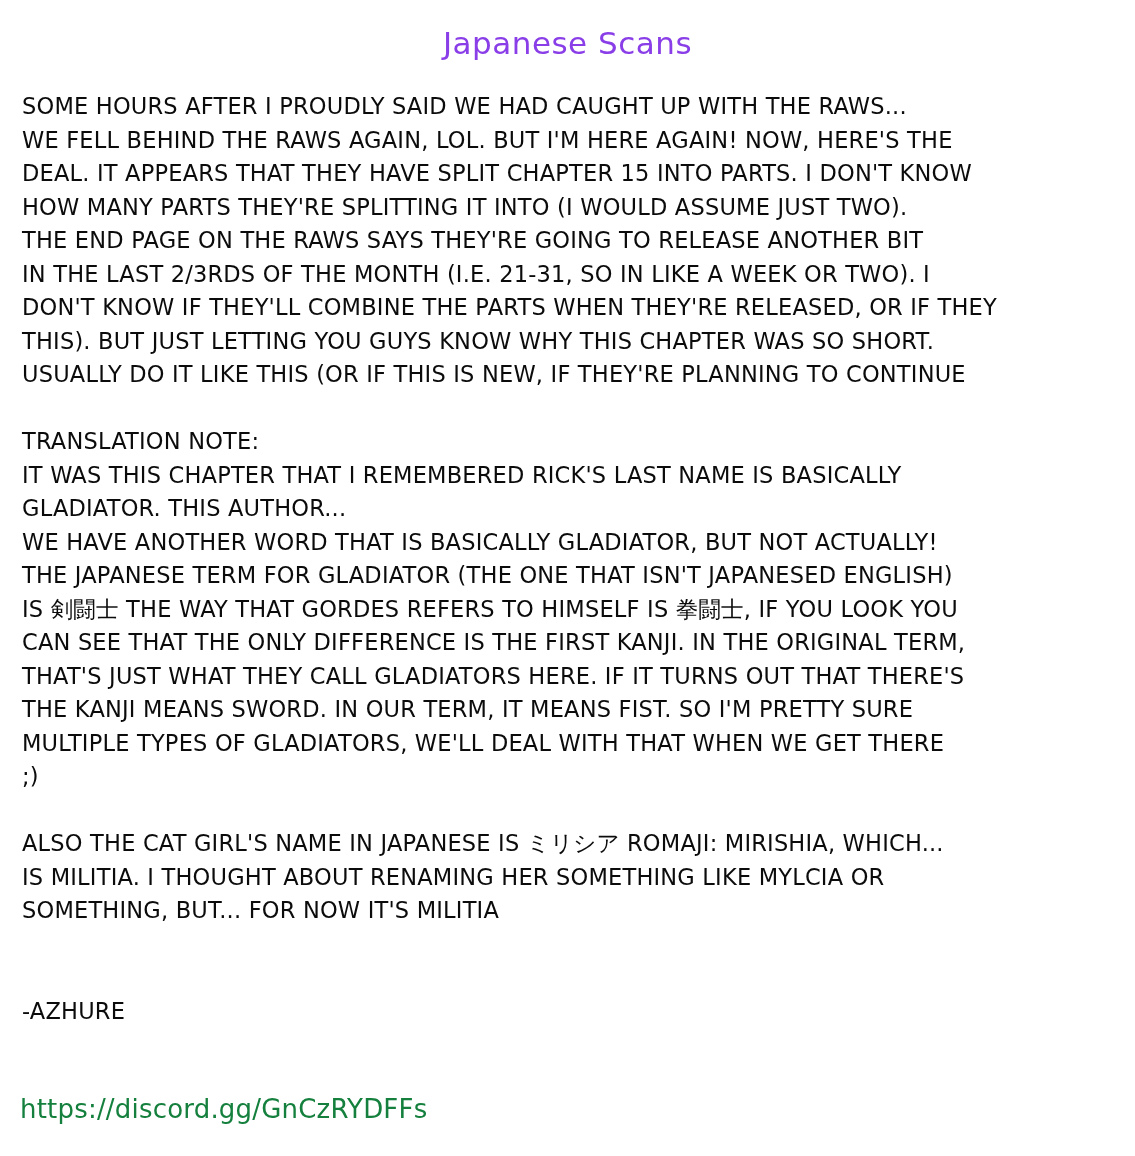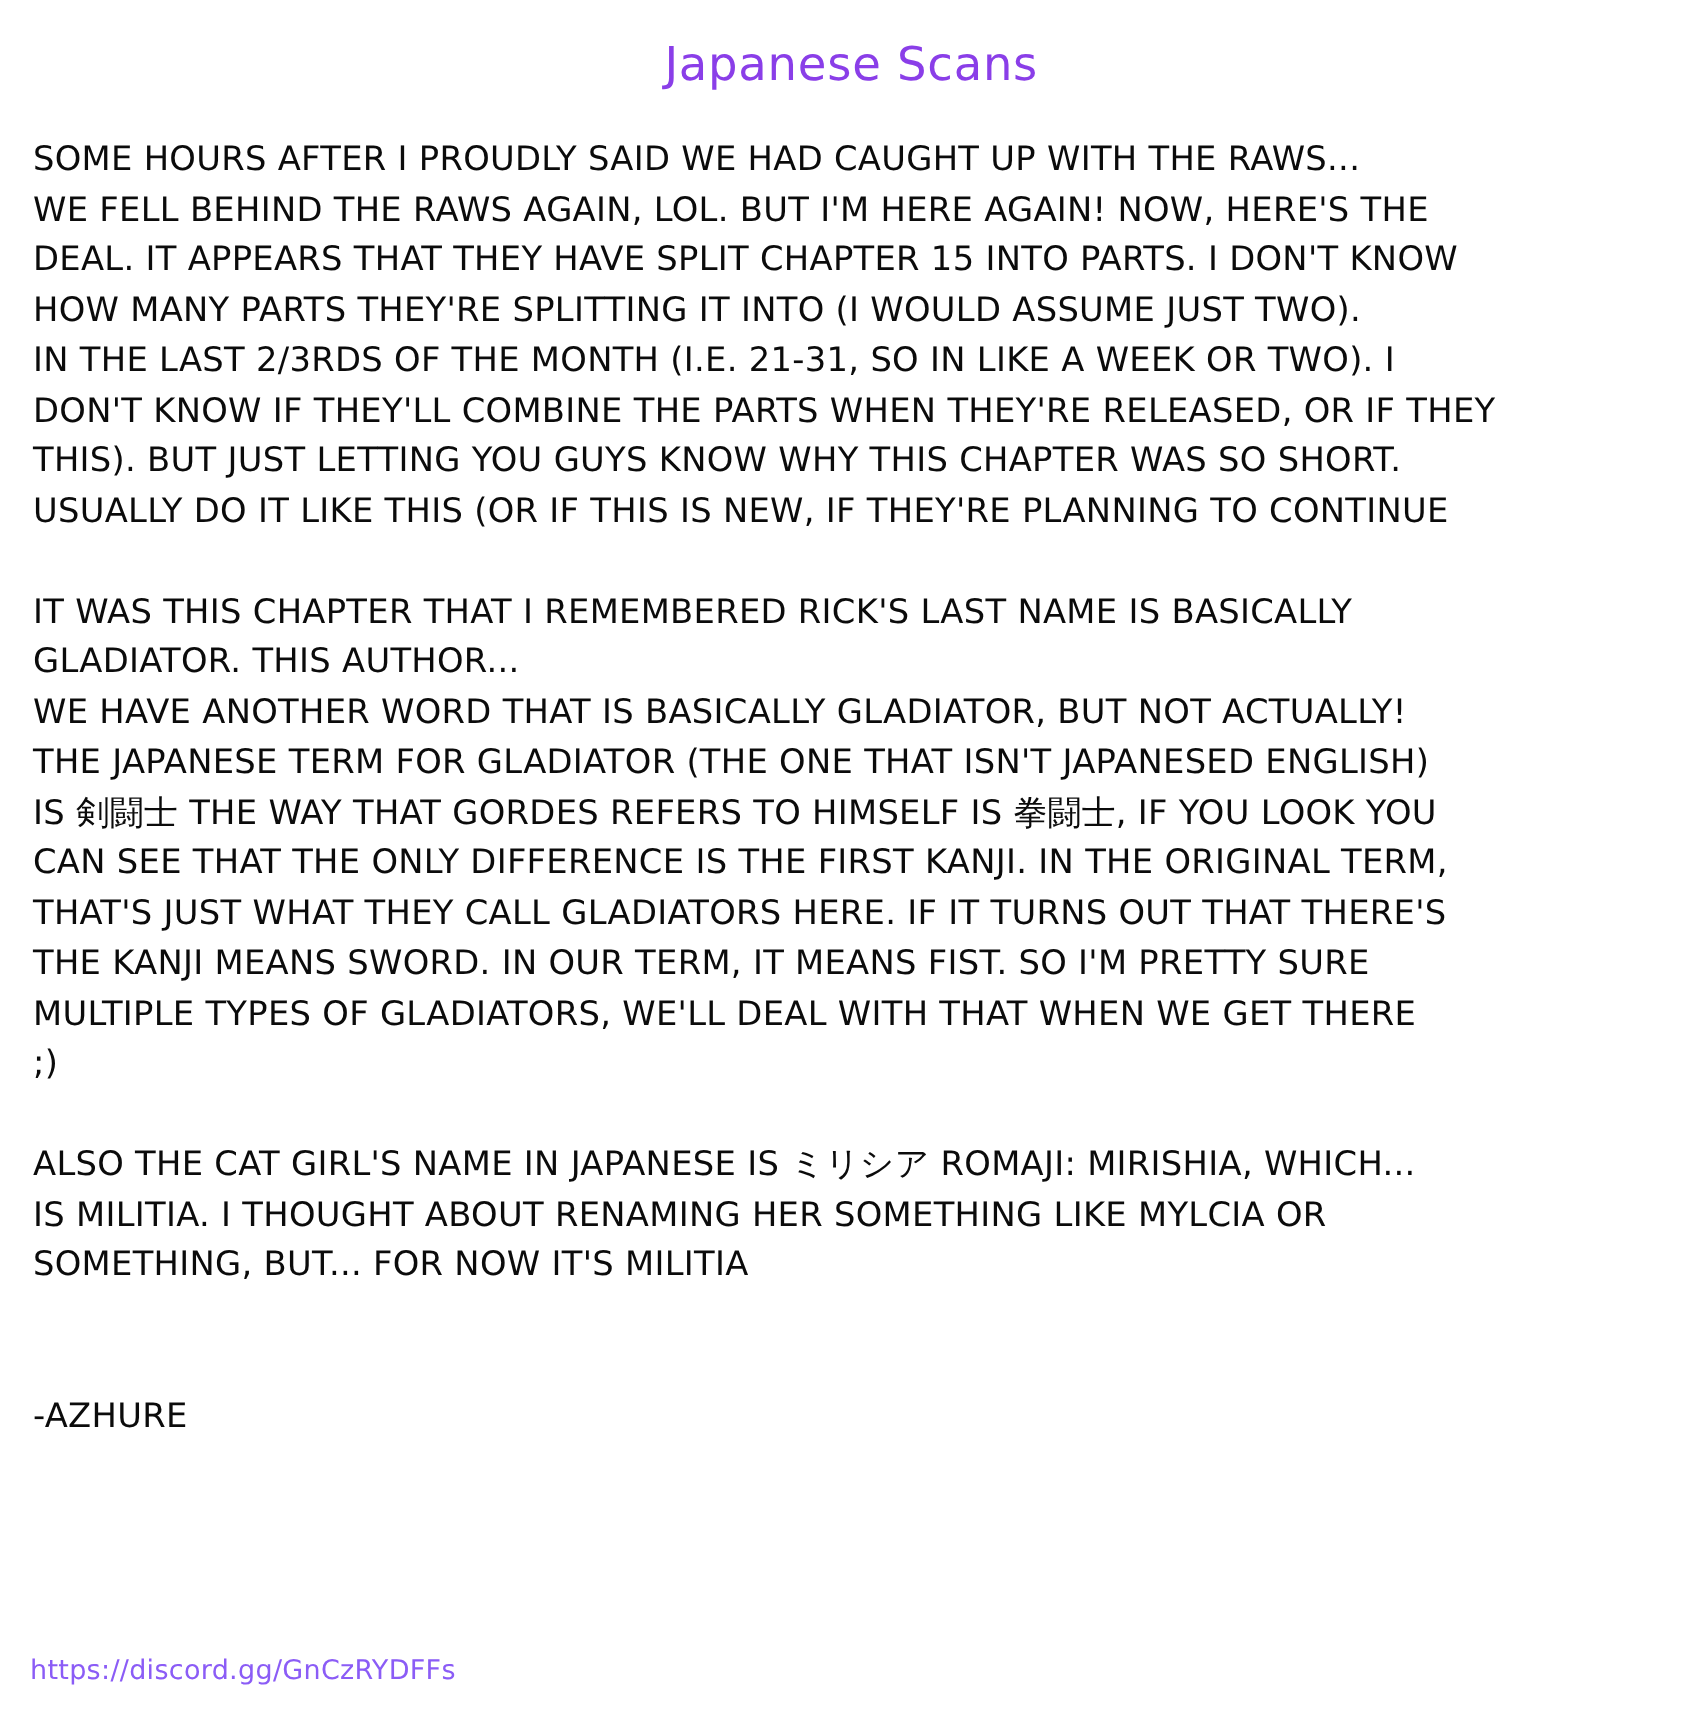--- a/index.html
+++ b/index.html
@@ -46,43 +46,45 @@
     text-transform: uppercase;
   }
   .note-body p.blank {
     height: 33.5px;
   }
   .discord {
     position: absolute;
     left: 20px;
     bottom: 32px;
     font-family: "DejaVu Sans", sans-serif;
-    font-size: 18px;
-    color: #8b5cf6;
+    font-size: 26px;
+    color: #15803d;
     letter-spacing: 0.2px;
     text-align: center;
   }
 </style>
 </head>
 <body>
 
 <div class="page">
 
   <div class="scan-title" style="color: rgb(138, 62, 232);">Japanese Scans</div>
 
   <div class="note-body">
       <p>Some hours after I proudly said we had caught up with the raws...</p>
       <p>We fell behind the raws again, lol. But I'm here again! Now, here's the</p>
       <p>deal. It appears that they have split chapter 15 into parts. I don't know</p>
       <p>how many parts they're splitting it into (I would assume just two).</p>
+      <p>The end page on the raws says they're going to release another bit</p>
       <p>in the last 2/3rds of the month (i.e. 21-31, so in like a week or two). I</p>
       <p>don't know if they'll combine the parts when they're released, or if they</p>
       <p>this). But just letting you guys know why this chapter was so short.</p>
       <p>usually do it like this (or if this is new, if they're planning to continue</p>
       <p class="blank"></p>
+      <p>Translation note:</p>
       <p>It was this chapter that I remembered Rick's last name is basically</p>
       <p>gladiator. This author...</p>
       <p>We have another word that is basically gladiator, but not actually!</p>
       <p>The Japanese term for gladiator (the one that isn't Japanesed English)</p>
       <p>is 剣闘士 the way that Gordes refers to himself is 拳闘士, if you look you</p>
       <p>can see that the only difference is the first kanji. In the original term,</p>
       <p>that's just what they call gladiators here. If it turns out that there's</p>
       <p>the kanji means sword. In our term, it means fist. So I'm pretty sure</p>
       <p>multiple types of gladiators, we'll deal with that when we get there</p>
       <p>;)</p>

